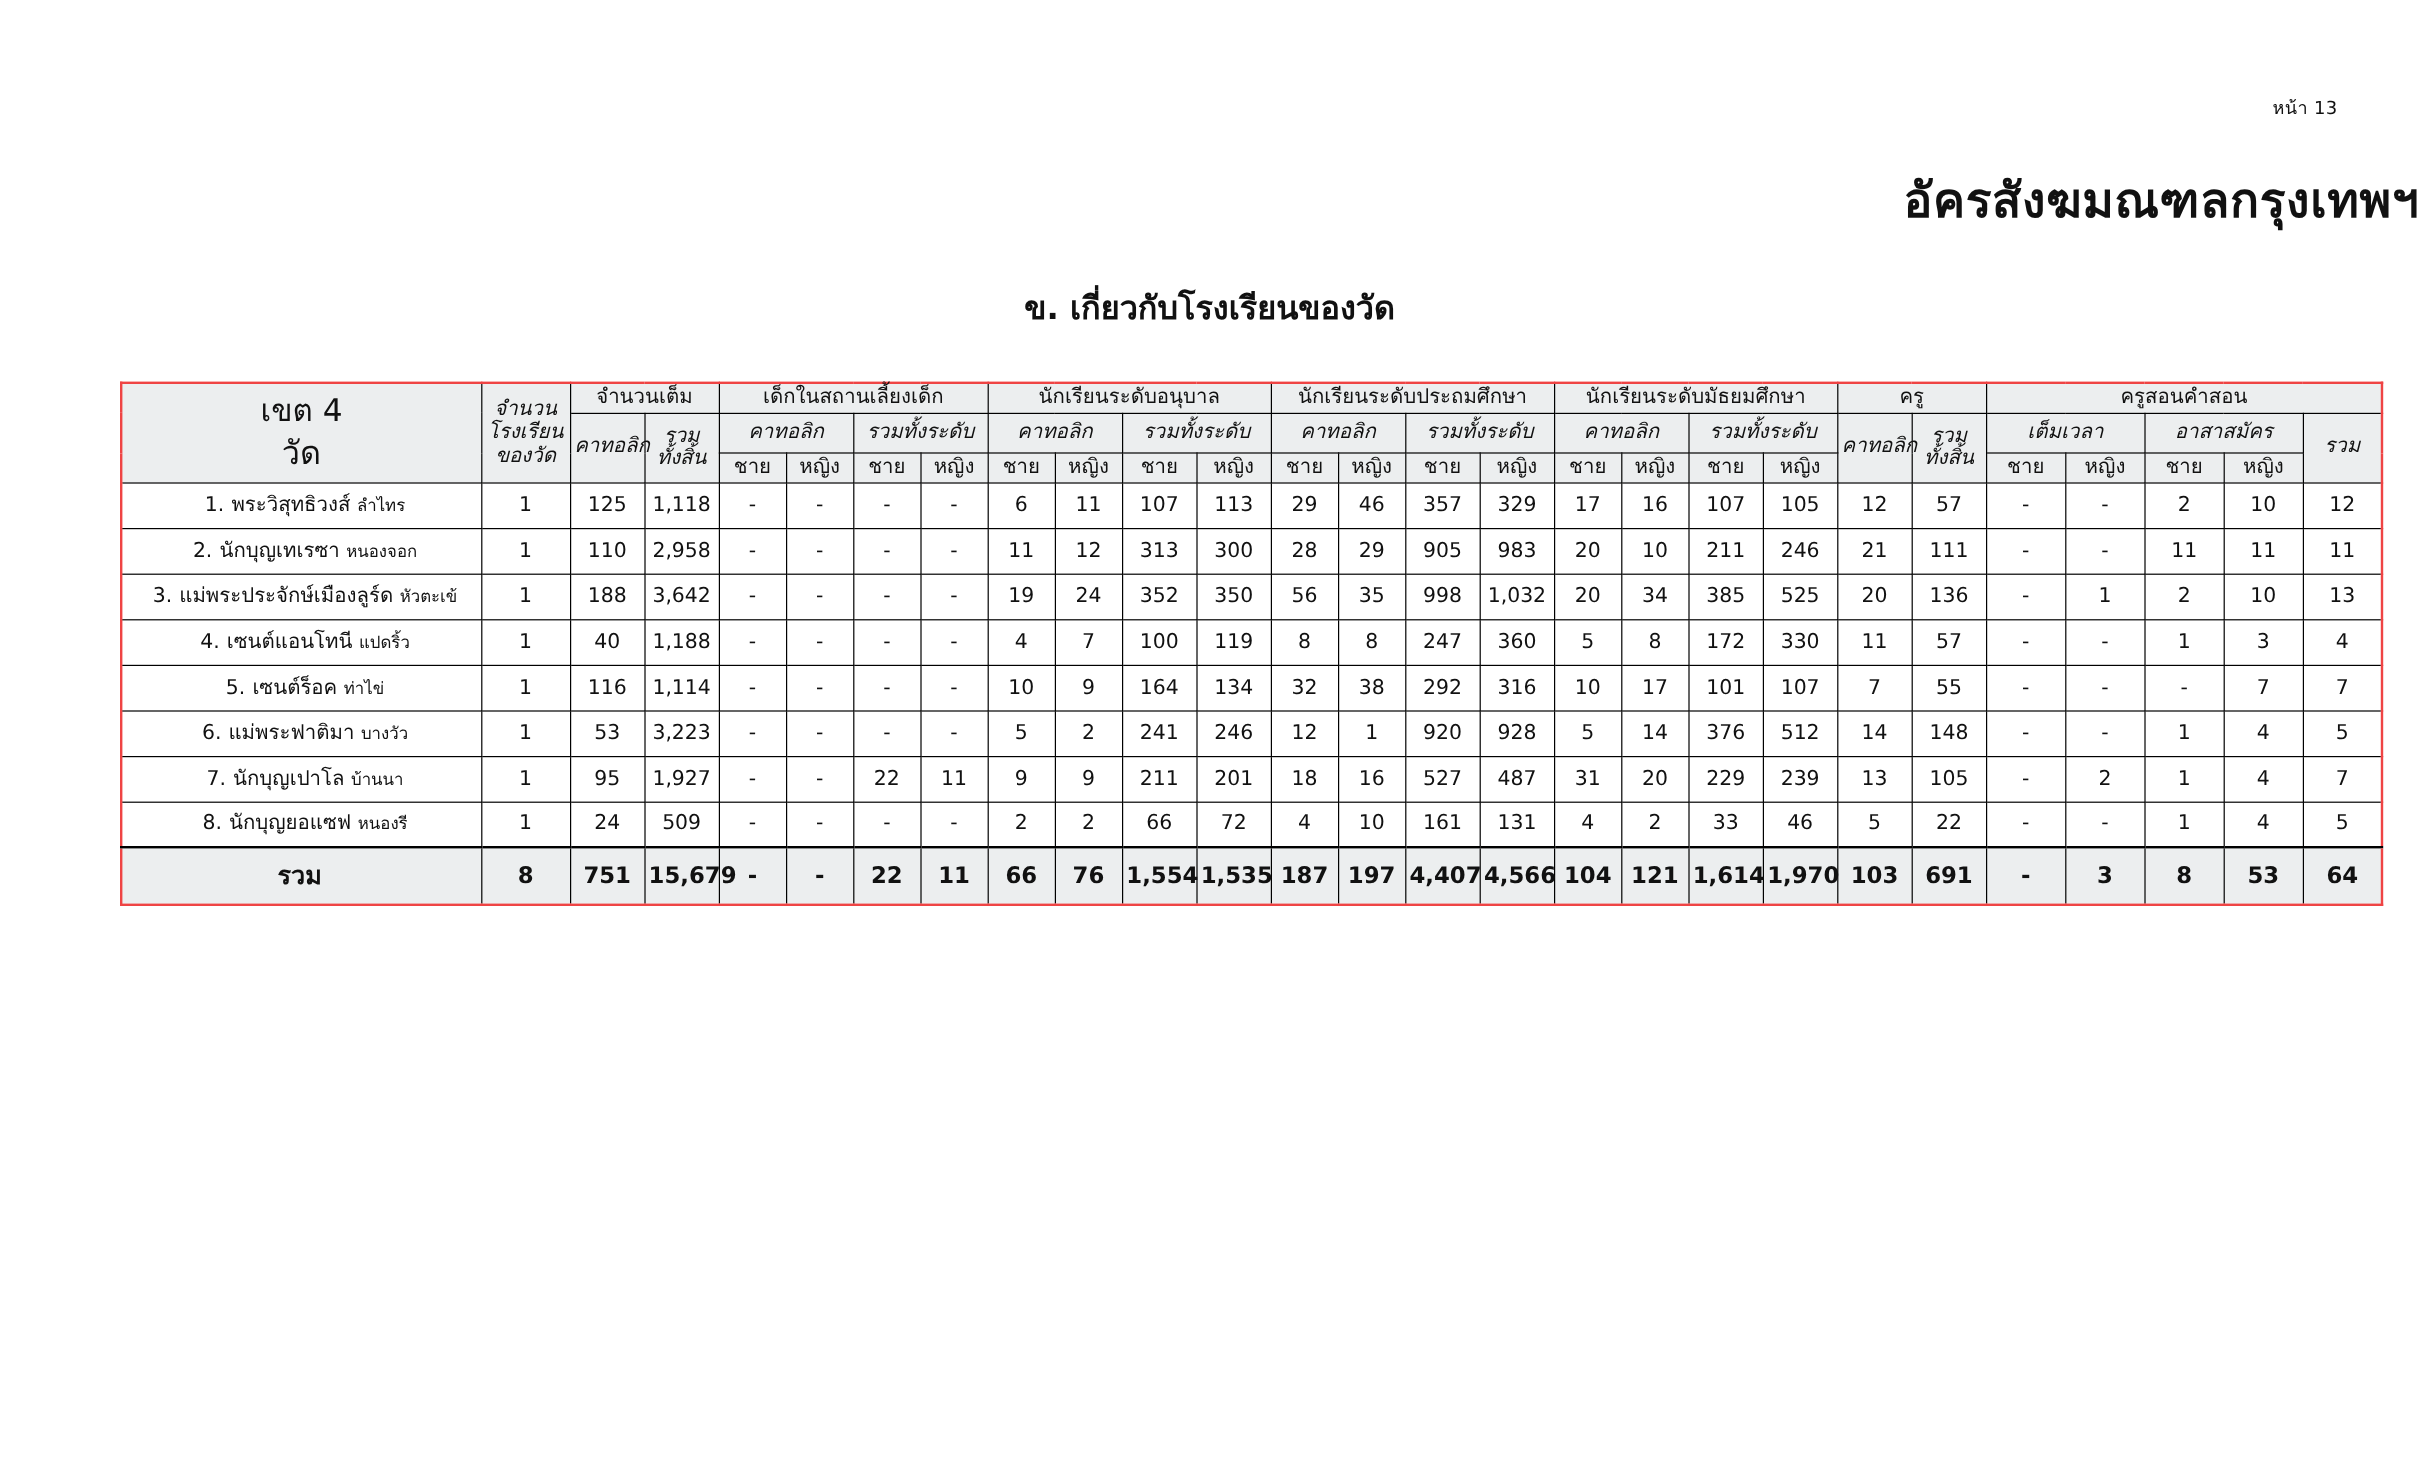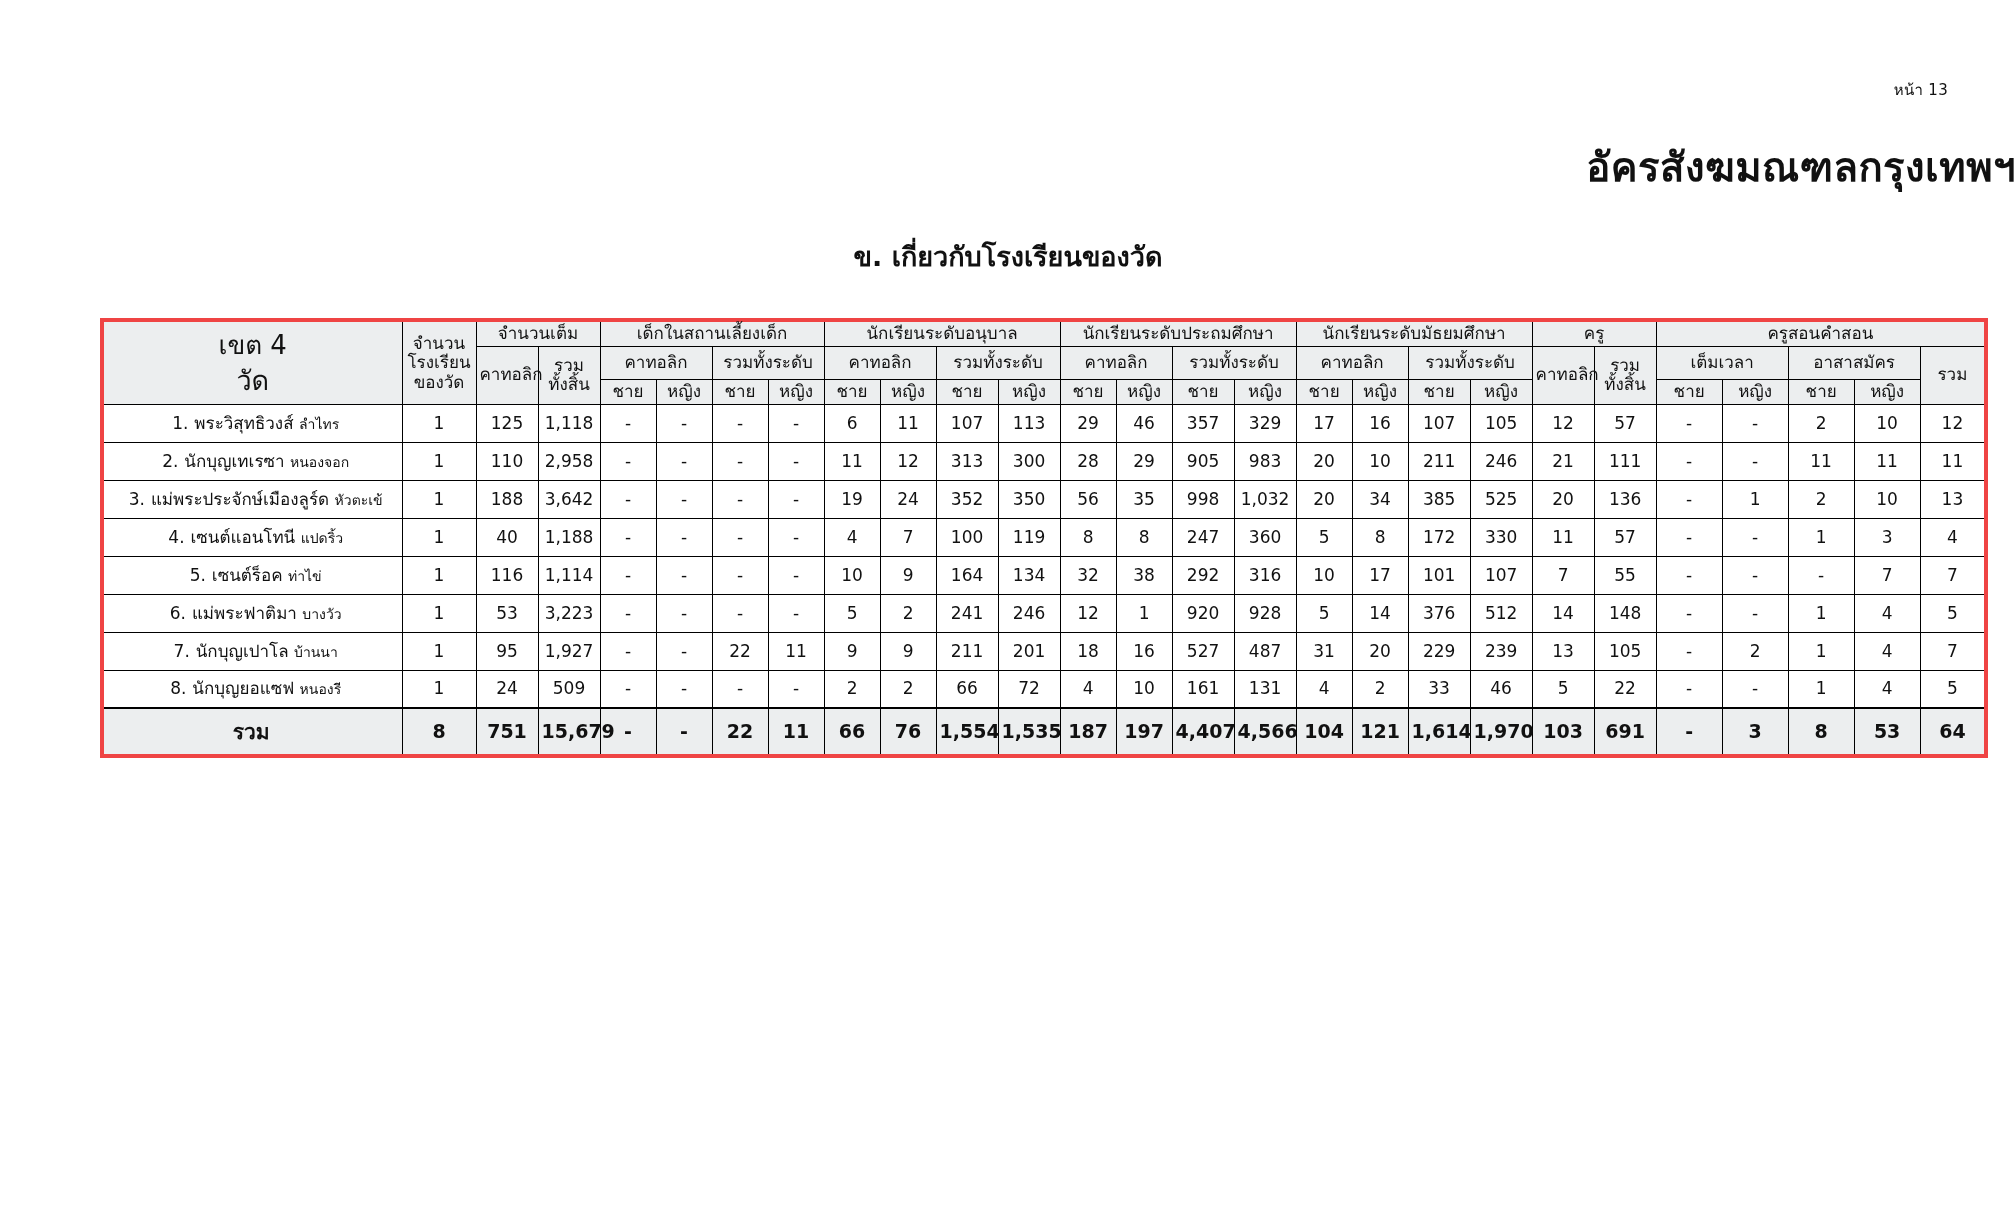--- a/index.html
+++ b/index.html
@@ -38,39 +38,40 @@
     font-weight: bold;
     margin-top: 36px;
   }
   .table-wrap {
     margin: 40px 100px 0 100px;
   }
   table.main {
     border-collapse: collapse;
     width: 100%;
     table-layout: fixed;
-    border: 4px solid #ef4444;
+    border: 2px solid #ef4444;
   }
   table.main th, table.main td {
     border: 1px solid #000;
     text-align: center;
     vertical-align: middle;
     font-size: 17px;
     padding: 2px 3px;
     line-height: 1.15;
   }
   thead th {
     background: #eceeef;
     font-weight: normal;
   }
   .grp {
     font-size: 20px;
   }
   .sub {
     font-size: 15px;
+    font-style: italic;
   }
   .tiny {
     font-size: 14px;
   }
   .zone-head {
     font-size: 26px;
     padding: 7px 0 2px 0;
   }
   .wat-head {
     font-size: 27px;

